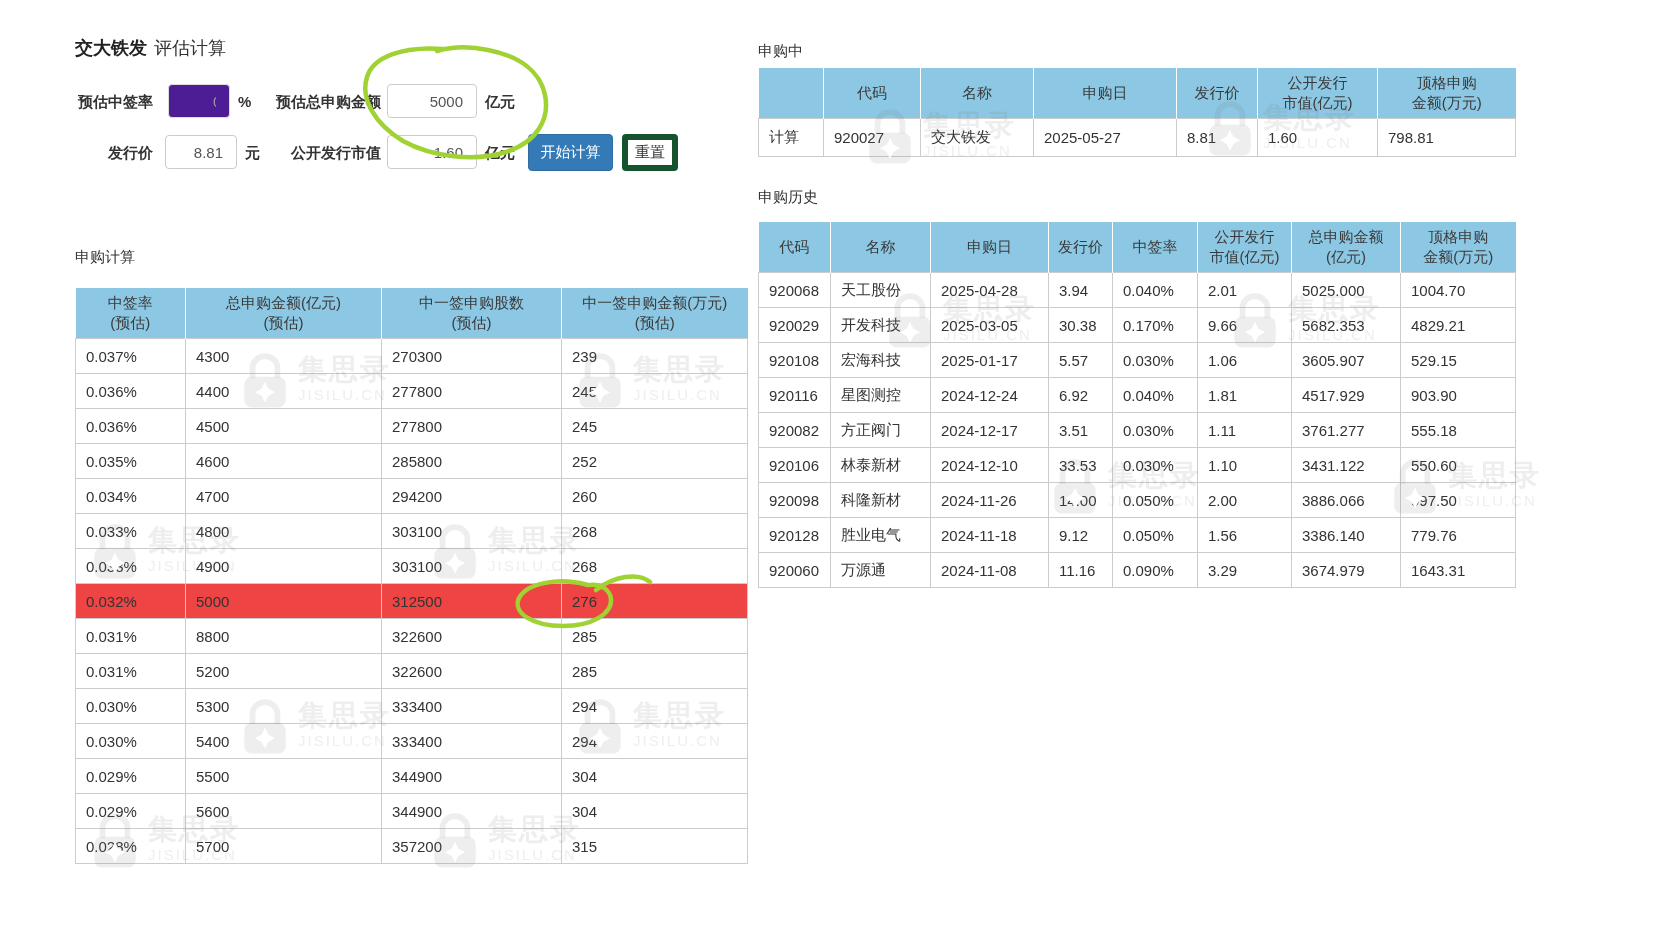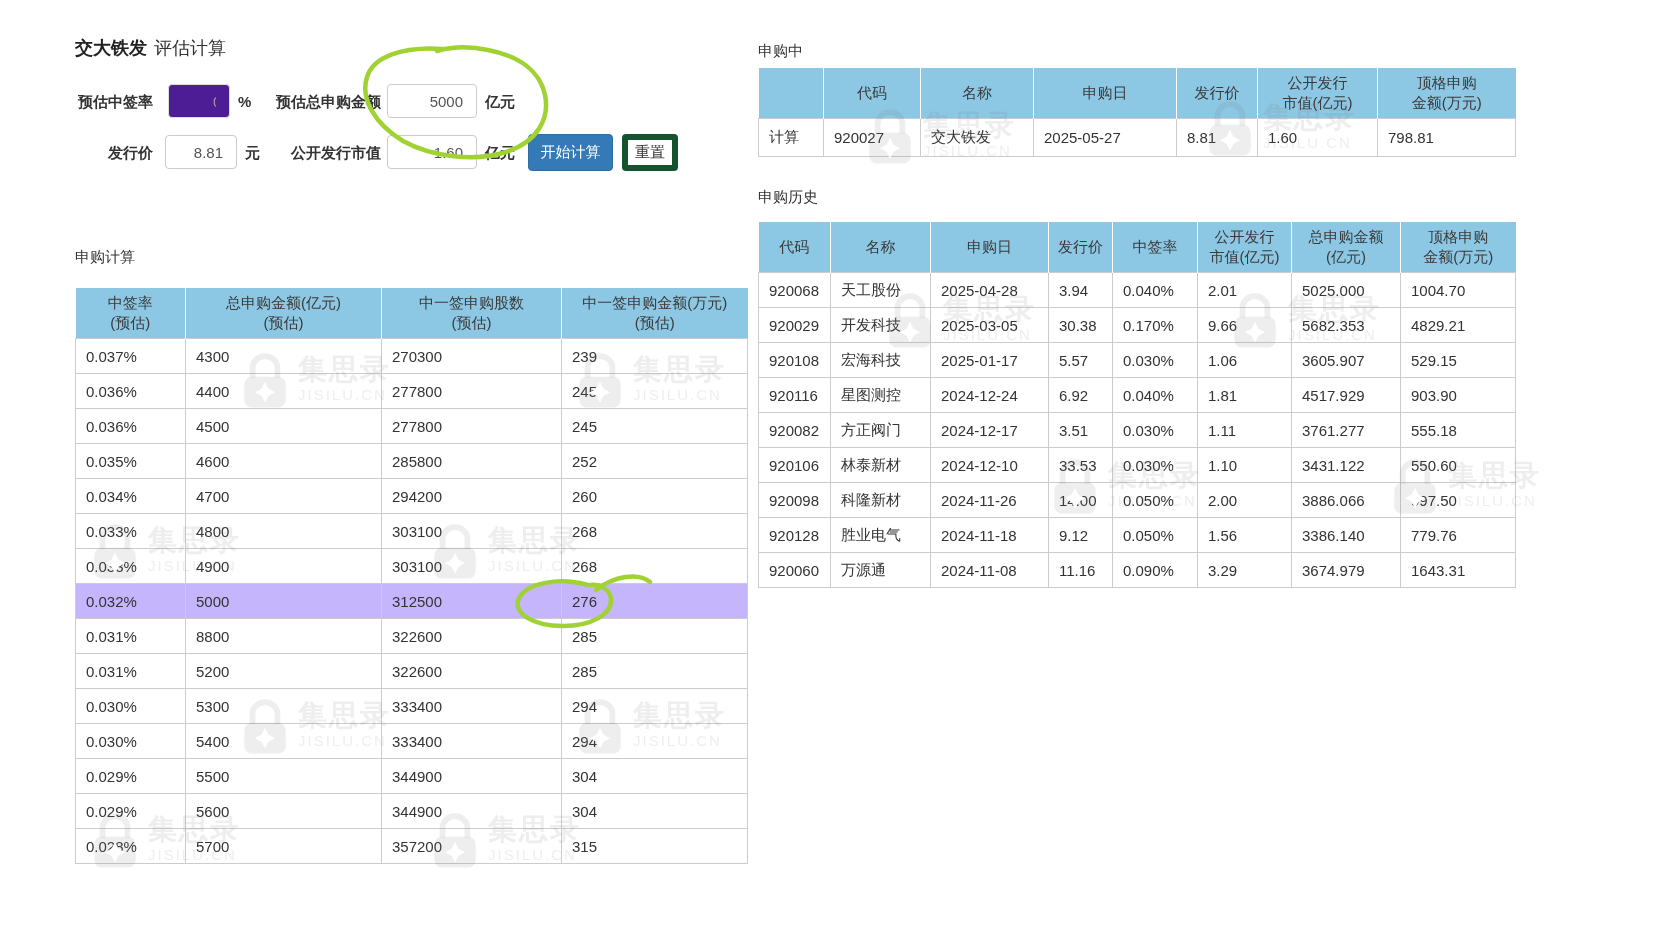--- a/index.html
+++ b/index.html
@@ -40,21 +40,21 @@
                 white-space:pre-line;border-right:1px solid #fff;padding:5px 3px;line-height:20px;}
   table.data th:last-child{border-right:none;}
   table.data td{border:1px solid #ccc;font-size:15px;color:#333;padding:0 10px;background:transparent;
                 overflow:hidden;white-space:nowrap;}
   #calc-table{left:0;top:288px;width:672px;}
   #calc-table td{height:34px;}
   #current-table{left:0;top:68px;width:757px;}
   #current-table td{height:37px;}
   #history-table{left:0;top:222px;width:757px;}
   #history-table td{height:34px;}
-  tr.highlight td{background:#c4b5fd;}
+  tr.highlight td{background:#ef4444;}
   td.link{color:#337ab7;cursor:pointer;margin-top:24px;}
   td.red{color:#e60000;}
 
   
   .wm-layer{position:absolute;inset:0;pointer-events:none;z-index:15;}
   .wm{position:absolute;display:flex;align-items:flex-start;color:rgba(120,120,120,0.13);white-space:nowrap;}
   .wm svg{width:50px;height:58px;flex:0 0 auto;margin-right:8px;}
   .wm-cn{font-size:29px;line-height:34px;font-weight:bold;letter-spacing:2px;}
   .wm-en{font-size:15px;line-height:18px;letter-spacing:2px;}
 

